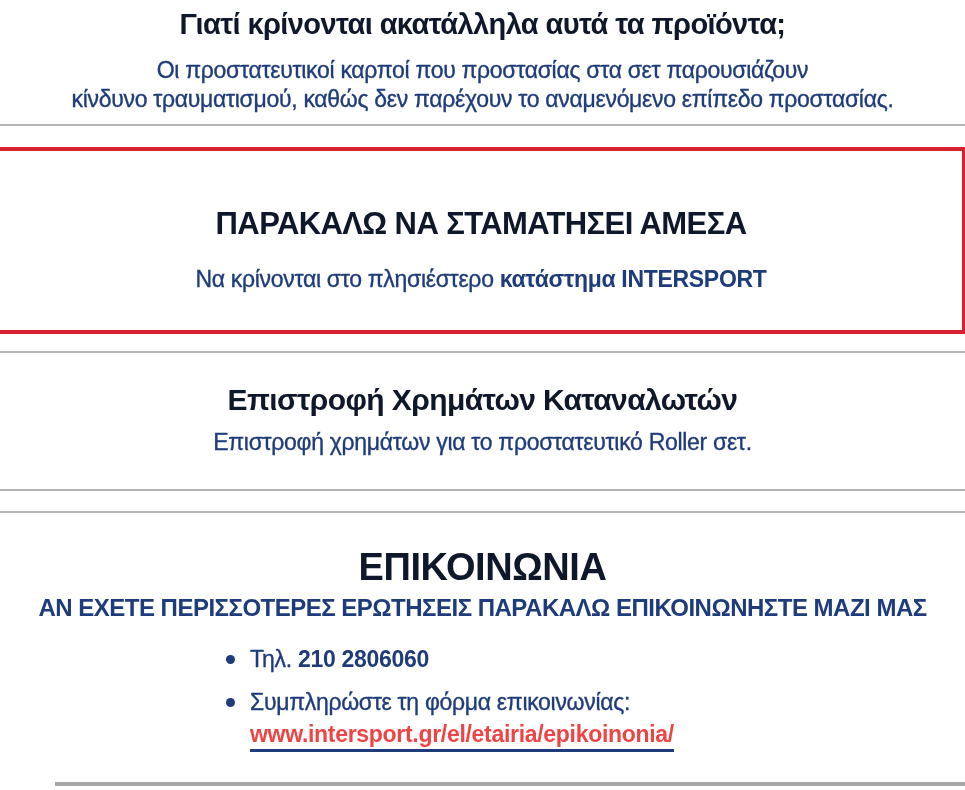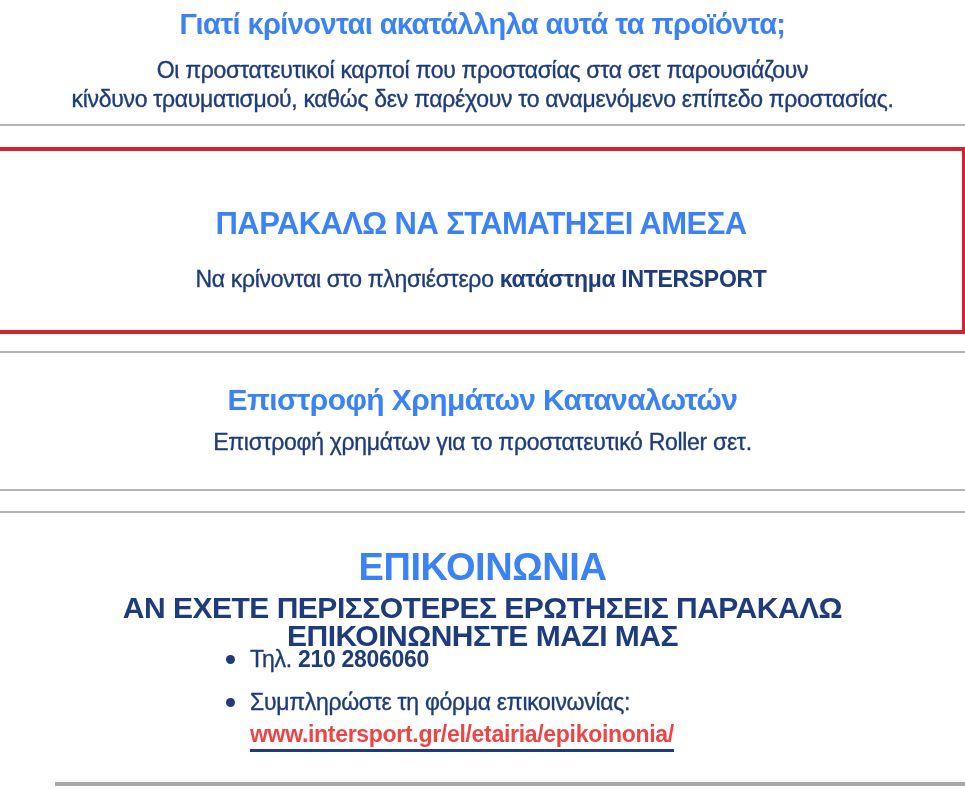--- a/index.html
+++ b/index.html
@@ -5,21 +5,21 @@
   * { margin: 0; padding: 0; box-sizing: border-box; }
   html, body { background: #ffffff; }
   body {
     width: 965px; height: 790px;
     position: relative;
     overflow: hidden;
     font-family: "Liberation Sans", sans-serif;
   }
   .abs { position: absolute; left: 0; width: 965px; }
   .center { text-align: center; }
-  .red  { color: #3b82f6; }
+  .red  { color: #0f172a; }
   .blue { color: #1e3c7b; }
   .bold { font-weight: bold; }
   
   .semi { -webkit-text-stroke: 0.35px currentColor; }
 
   .h-main {
     top: 7px; font-size: 29px; line-height: 34px;
     font-weight: bold; letter-spacing: -0.6px;
   }
   .para-top {
@@ -52,21 +52,21 @@
     font-weight: bold; letter-spacing: -0.6px;
   }
   .refund-body {
     top: 428px; font-size: 23px; line-height: 28px; letter-spacing: -0.3px;
   }
   .h-contact {
     top: 550px; font-size: 38px; line-height: 34px;
     font-weight: bold; letter-spacing: -0.4px;
   }
   .contact-sub {
-    top: 594px; font-size: 30px; line-height: 28px;
+    top: 594px; font-size: 24px; line-height: 28px;
     font-weight: bold; letter-spacing: -0.5px;
   }
   .bullet-dot {
     position: absolute; left: 226px; width: 9px; height: 9px;
     border-radius: 50%; background: #1e3c7b;
   }
   .bullet-text {
     position: absolute; left: 250px;
     font-size: 23px; line-height: 28px; letter-spacing: -0.3px; text-align: center;
   }

